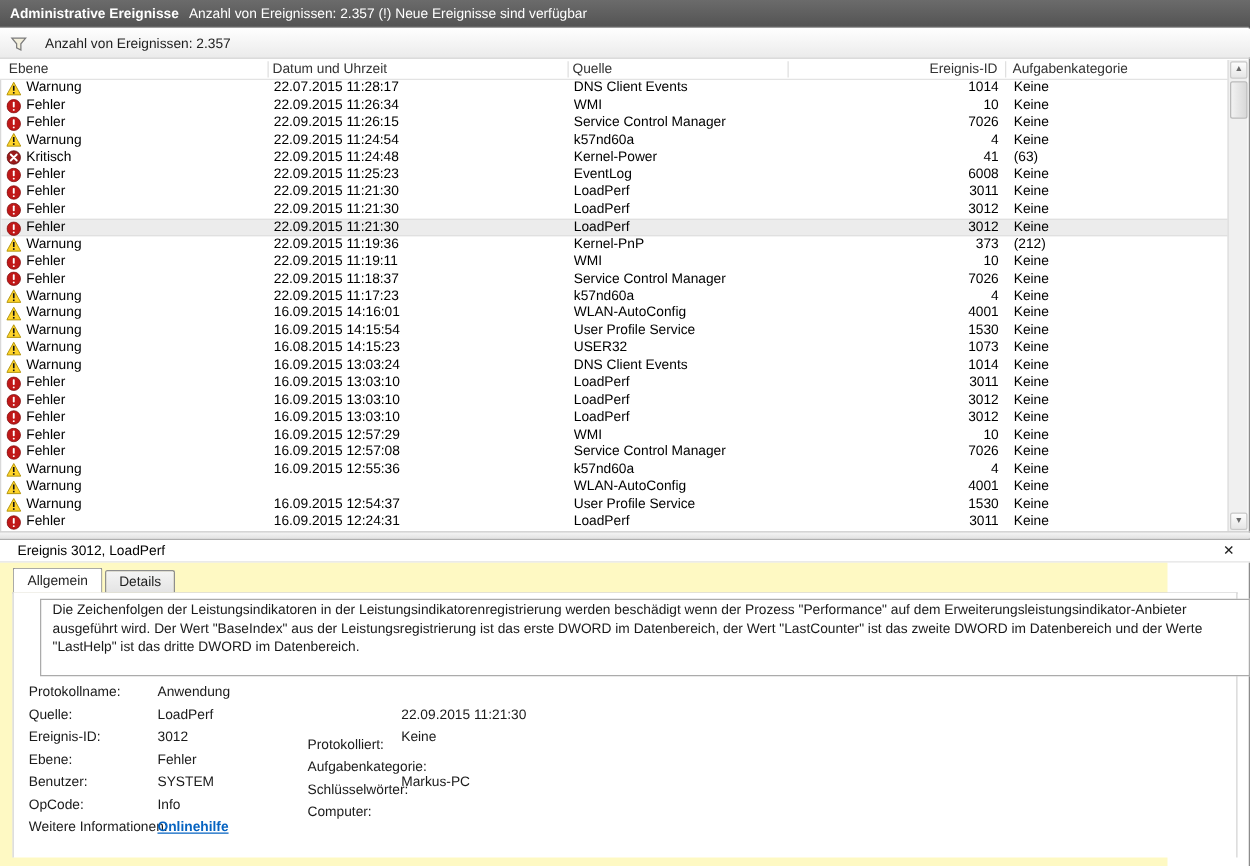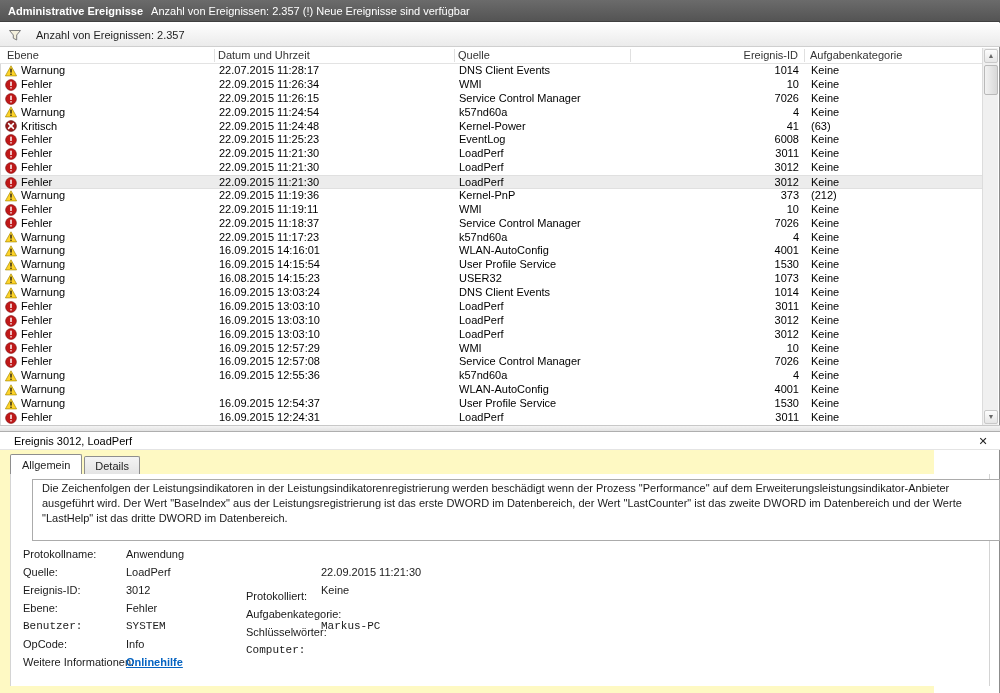--- a/index.html
+++ b/index.html
@@ -573,21 +573,21 @@
             <span class="fvalue">3012</span>
             <span class="flabel2">Aufgabenkategorie:</span>
             <span class="fvalue2">Keine</span>
           </div>
           <div class="frow" style="top: 54px;">
             <span class="flabel">Ebene:</span>
             <span class="fvalue">Fehler</span>
             <span class="flabel2">Schlüsselwörter:</span>
             <span class="fvalue2"></span>
           </div>
-          <div class="frow" style="top: 72px; font-family: Liberation Mono, monospace;">
+          <div class="frow" style="top: 72px;">
             <span class="flabel">Benutzer:</span>
             <span class="fvalue">SYSTEM</span>
             <span class="flabel2">Computer:</span>
             <span class="fvalue2">Markus-PC</span>
           </div>
           <div class="frow" style="top: 90px; text-decoration: underline;">
             <span class="flabel">OpCode:</span>
             <span class="fvalue">Info</span>
           </div>
           <div class="frow" style="top: 108px;">

